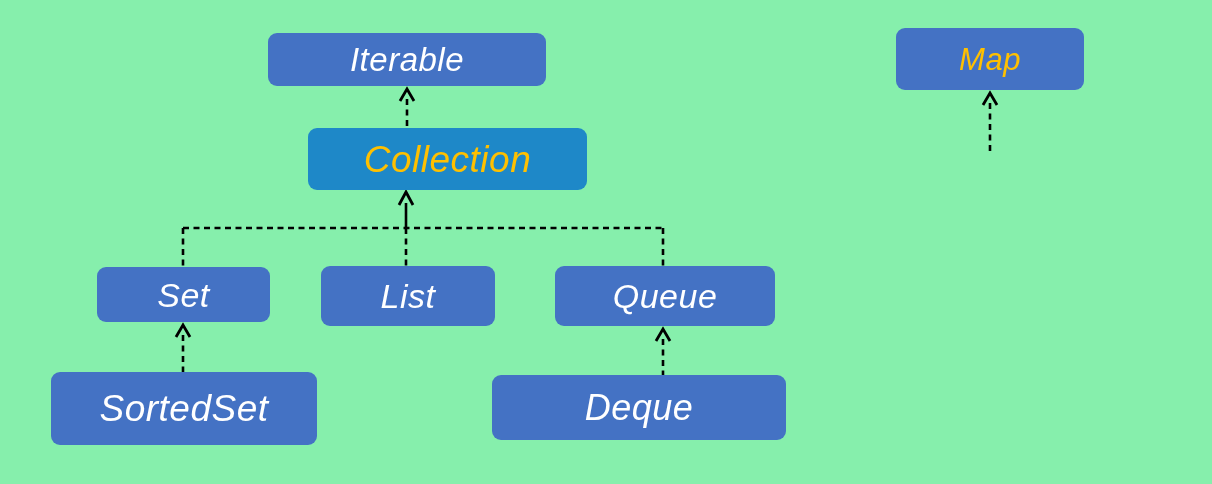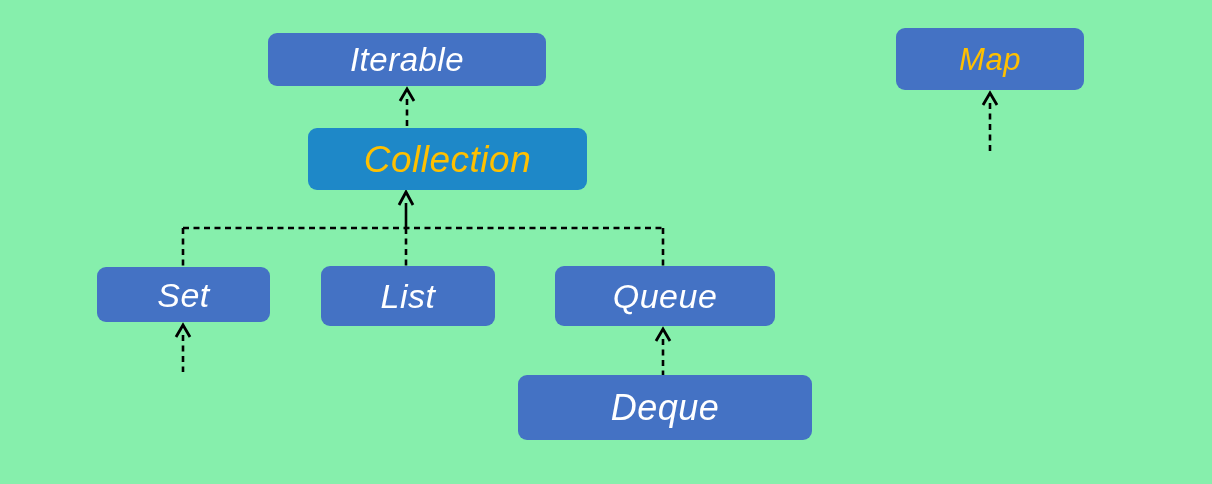--- a/index.html
+++ b/index.html
@@ -18,21 +18,21 @@
   }
   .primary{background:#4472C4;}
   .accent{background:#1E88C8;}
   .gold{color:#FFC000;}
   .n-iterable {left:268px;top:33px; width:278px;height:53px;font-size:33px;}
   .n-collection{left:268px;top:128px;width:279px;height:62px;font-size:37px;margin-left:40px;}
   .n-set      {left:97px; top:267px;width:173px;height:55px;font-size:34px;justify-content:center;}
   .n-list     {left:321px;top:266px;width:174px;height:60px;font-size:34px;}
   .n-queue    {left:555px;top:266px;width:220px;height:60px;font-size:34px;}
   .n-sortedset{left:51px; top:372px;width:266px;height:73px;font-size:37px;}
-  .n-deque    {left:518px;top:375px;width:294px;height:65px;font-size:36px;}
+  .n-deque    {left:492px;top:375px;width:294px;height:65px;font-size:36px;}
   .n-map      {left:896px;top:28px; width:188px;height:62px;font-size:31px;}
   .n-sortedmap{left:818px;top:152px;width:344px;height:67px;font-size:35px;}
 </style>
 </head>
 <body>
 
 <div class="canvas">
 
   <svg class="connectors" viewBox="0 0 1212 484" xmlns="http://www.w3.org/2000/svg">
 
@@ -82,20 +82,23 @@
   </div>
 
   <div class="node primary n-list">
     <span>List</span>
   </div>
 
   <div class="node primary n-queue">
     <span>Queue</span>
   </div>
 
+  <div class="node primary n-sortedset">
+    <span>SortedSet</span>
+  </div>
 
   <div class="node primary n-deque">
     <span>Deque</span>
   </div>
 
   <div class="node primary n-map">
     <span class="gold">Map</span>
   </div>
 
 

